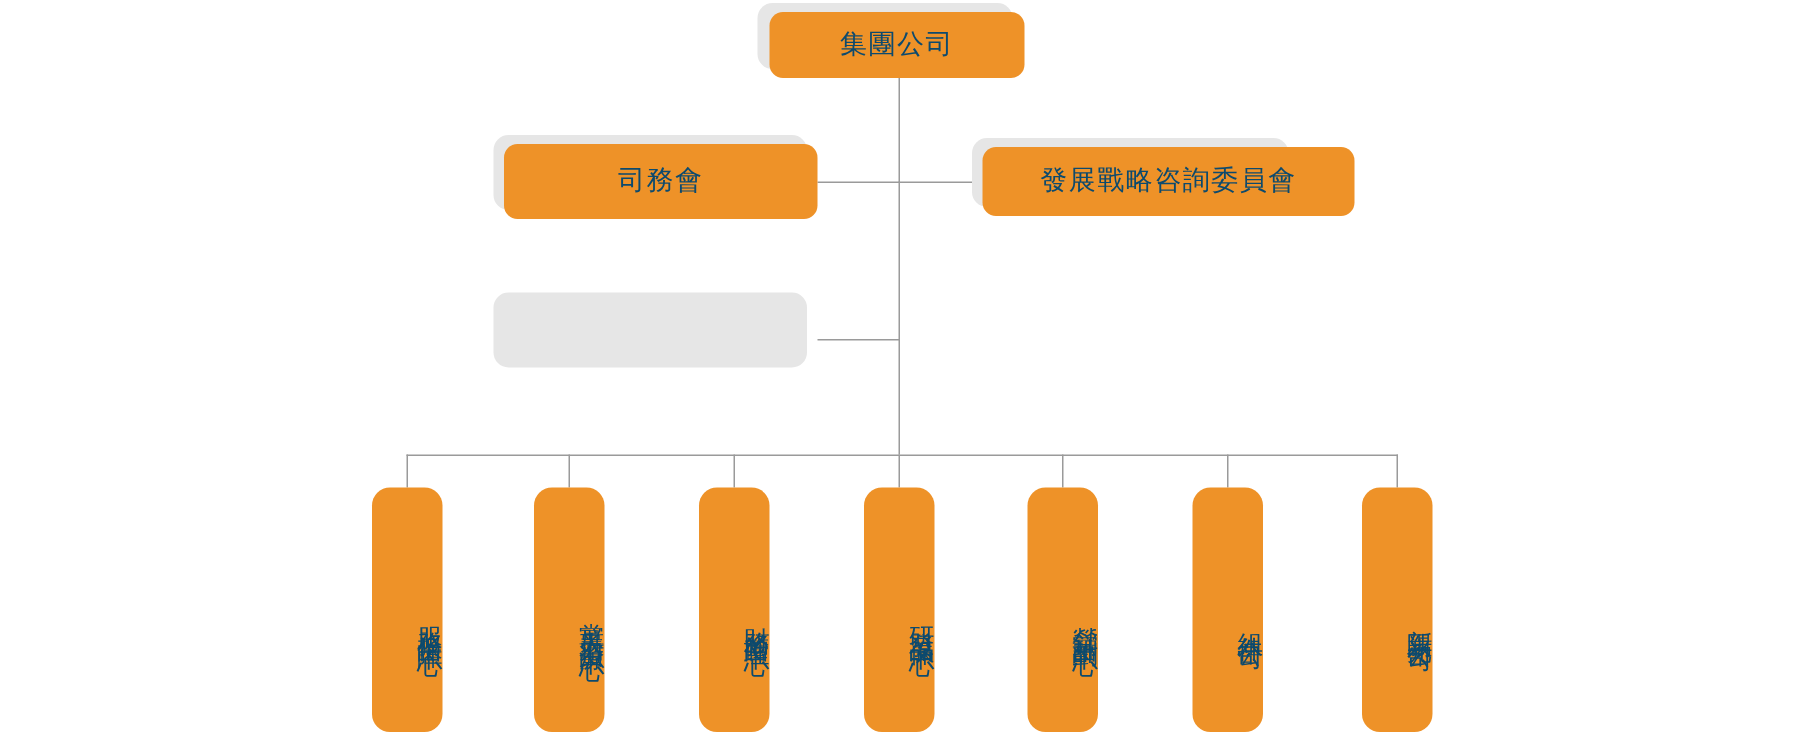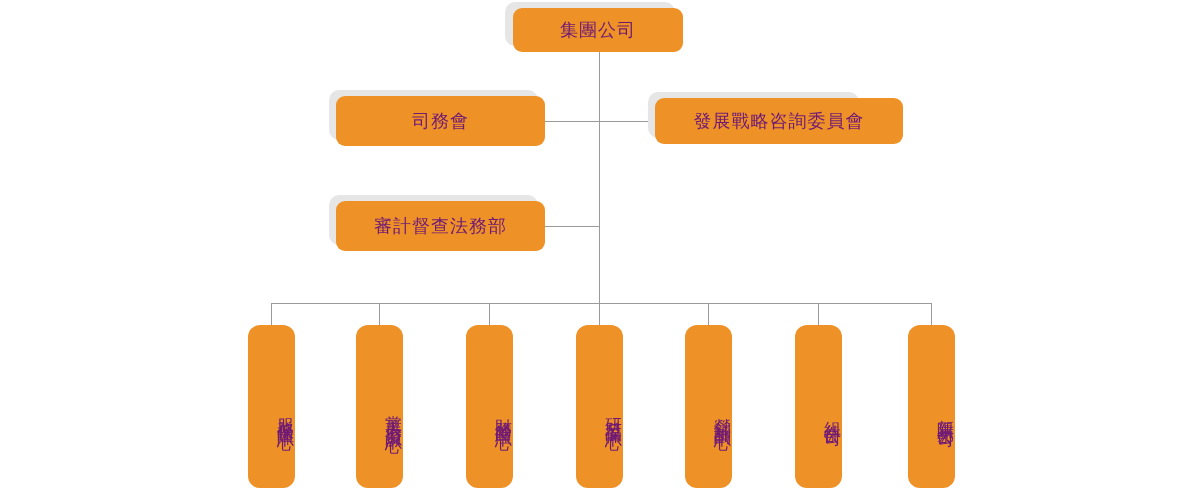--- a/index.html
+++ b/index.html
@@ -23,21 +23,21 @@
   }
   .line.v { width: 1px; }
   .line.h { height: 1px; }
 
   
   .node {
     position: absolute;
     box-sizing: border-box;
     background: #ee9228;
     border-radius: 10px;
-    color: #701a75;
+    color: #0c4a6e;
     display: flex;
     align-items: center;
     justify-content: center;
     text-align: center;
     letter-spacing: 1px;
     z-index: 3;
   }
   .node-shadow {
     position: absolute;
     box-sizing: border-box;
@@ -98,23 +98,20 @@
   <div class="node horiz" style="left:336px; top:96px; width:209px; height:50px;">
     <span class="node-label">司務會</span>
   </div>
 
   <div class="node-shadow" style="left:648px; top:92px; width:211px; height:46px;"></div>
   <div class="node horiz" style="left:655px; top:98px; width:248px; height:46px;">
     <span class="node-label">發展戰略咨詢委員會</span>
   </div>
 
   <div class="node-shadow" style="left:329px; top:195px; width:209px; height:50px;"></div>
-  <div class="node horiz" style="left:336px; top:201px; width:209px; height:50px;">
-    <span class="node-label">審計督查法務部</span>
-  </div>
 
   <div class="node vert" style="left:248px; top:325px; width:47px; height:163px;">
     <span class="node-label">服務保障中心</span>
   </div>
 
   <div class="node vert" style="left:356px; top:325px; width:47px; height:163px;">
     <span class="node-label">黨群人力資源中心</span>
   </div>
 
   <div class="node vert" style="left:466px; top:325px; width:47px; height:163px;">

